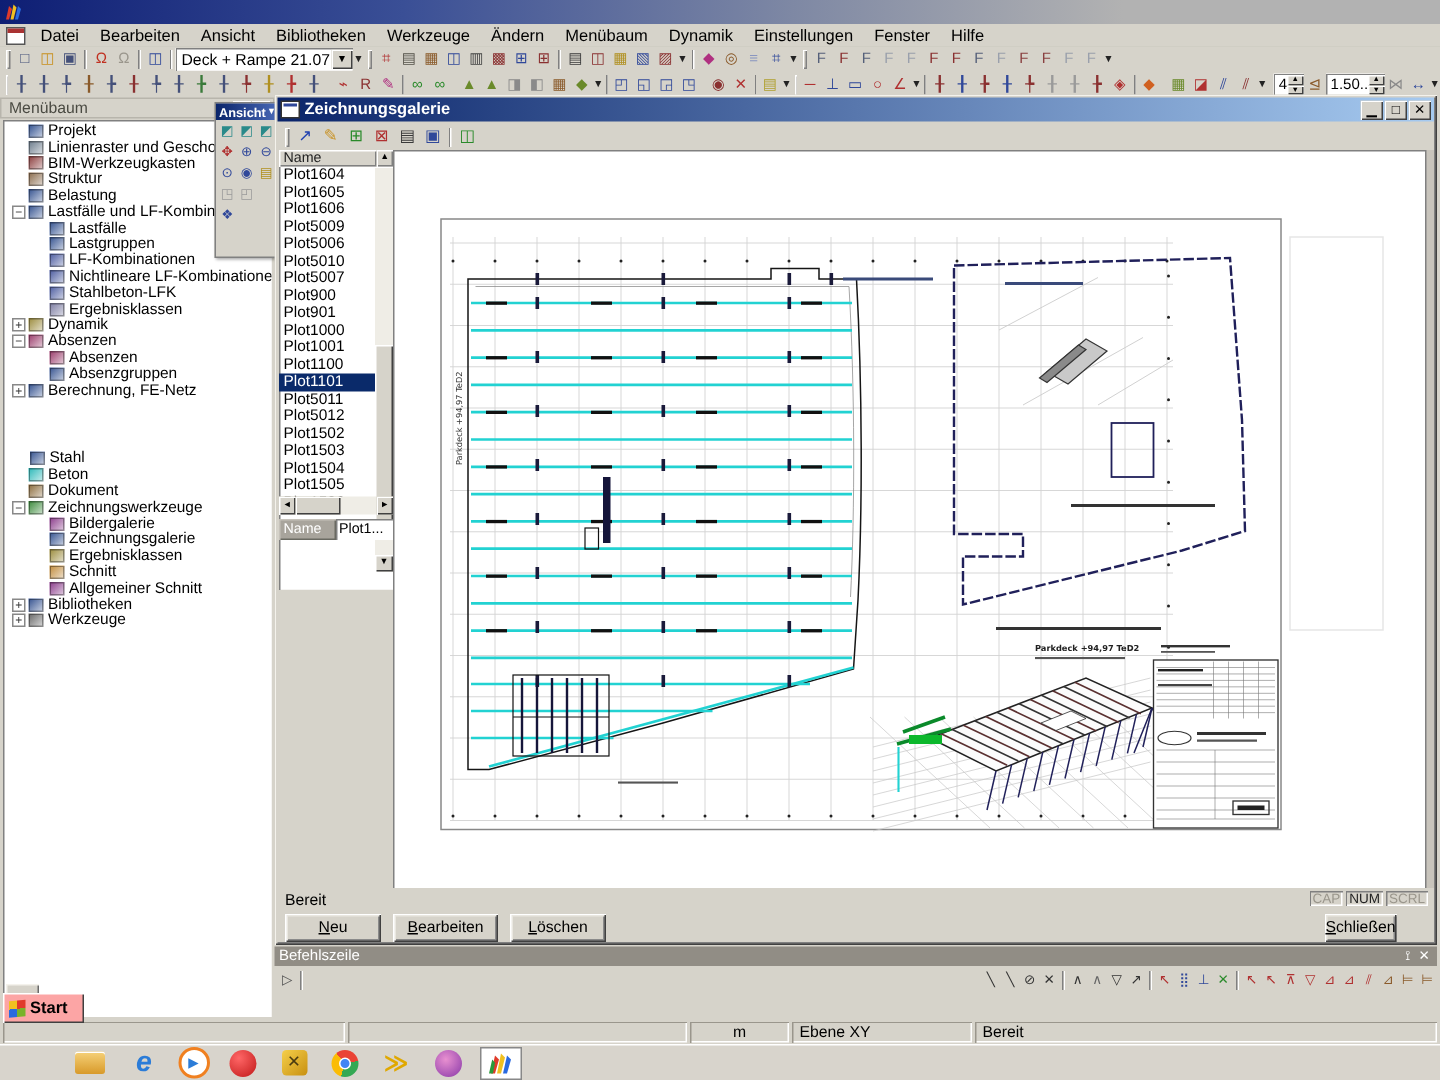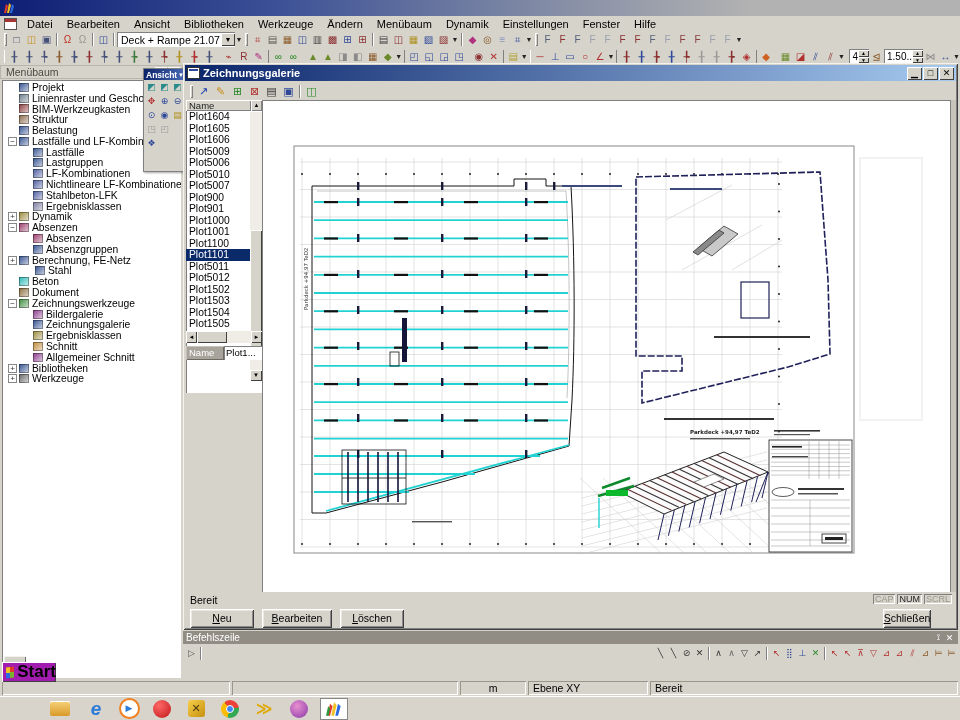--- a/index.html
+++ b/index.html
@@ -94,22 +94,22 @@
   #cmd-head .hbtn{margin-left:auto;color:#fff;font-size:9px;width:11px;text-align:center;}
   #cmd-row{left:2px;top:14px;width:773px;height:16px;display:flex;align-items:center;}
   #cmd-row .ti{width:13px;height:13px;font-size:9px;line-height:13px;}
   #cmd-input{left:2px;top:31px;width:771px;height:16px;background:#fff;box-shadow:inset 1px 1px 0 #808080, inset -1px -1px 0 #fff;
              font-size:10.5px;padding:1px 0 0 3px;box-sizing:border-box;}
 
   
   #statusbar{left:0;top:680px;width:960px;height:16px;background:#d6d3ca;display:flex;gap:2px;padding:1px 2px;box-sizing:border-box;}
   #statusbar .cell{box-shadow:inset 1px 1px 0 #9a968c, inset -1px -1px 0 #fff;font-size:10.5px;padding:1px 5px 0;box-sizing:border-box;}
   #taskbar{left:0;top:696px;width:960px;height:24px;background:#d8d4cc;border-top:1px solid #fff;}
-  #startbtn{left:2px;top:662px;width:54px;height:20px;background:#a21caf;display:flex;align-items:center;gap:3px;padding-left:4px;box-sizing:border-box;
-        box-shadow:inset 1px 1px 0 #fff, inset -1px -1px 0 #404040;font-weight:bold;font-size:17px;}
+  #startbtn{left:2px;top:662px;width:54px;height:20px;background:#fca5a5;display:flex;align-items:center;gap:3px;padding-left:4px;box-sizing:border-box;
+        box-shadow:inset 1px 1px 0 #fff, inset -1px -1px 0 #404040;font-weight:bold;font-size:11px;}
   .flag{width:11px;height:11px;background:conic-gradient(#e03a2a 0 25%,#7ab32a 0 50%,#2a6ae0 0 75%,#f0c020 0);transform:skewY(-6deg);}
   .qicon{position:absolute;top:698px;width:24px;height:21px;display:flex;align-items:center;justify-content:center;font-weight:bold;}
   .scia-tile{background:#fff;box-shadow:inset 0 0 0 1px #888;}
 
   svg text{font-family:"DejaVu Sans",sans-serif;}
 </style>
 </head>
 <body>
 
 <div id="titlebar" class="abs">
@@ -364,21 +364,21 @@
     <div class="trow" style="padding-left: 20px;">
       <span style="width: 11px; flex: 0 0 auto;"></span>
       <span class="tico" style="background: linear-gradient(135deg, rgb(51, 81, 143), rgb(255, 255, 255) 130%);"></span>
       <span>Absenzgruppen</span>
     </div>
     <div class="trow" style="padding-left: 6px;">
       <span class="texp">+</span>
       <span class="tico" style="background: linear-gradient(135deg, rgb(51, 81, 143), rgb(255, 255, 255) 130%);"></span>
       <span>Berechnung, FE-Netz</span>
     </div>
-    <div class="trow" style="padding-left: 22px;">
+    <div class="trow" style="padding-left: 7px; margin-top: 35px;">
       <span style="width: 11px; flex: 0 0 auto;"></span>
       <span class="tico" style="background: linear-gradient(135deg, rgb(51, 81, 143), rgb(255, 255, 255) 130%);"></span>
       <span>Stahl</span>
     </div>
     <div class="trow" style="padding-left: 6px;">
       <span style="width: 11px; flex: 0 0 auto;"></span>
       <span class="tico" style="background: linear-gradient(135deg, rgb(42, 184, 184), rgb(255, 255, 255) 130%);"></span>
       <span>Beton</span>
     </div>
     <div class="trow" style="padding-left: 6px;">

